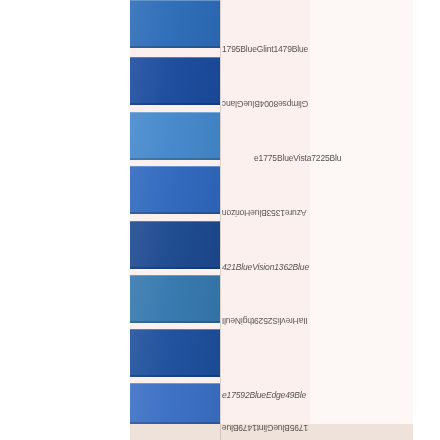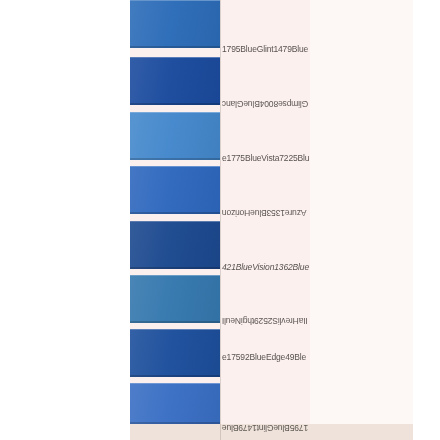--- a/index.html
+++ b/index.html
@@ -130,31 +130,31 @@
   <div class="strip" id="strip">
     <div class="edge-line"></div>
   <div class="swatch" style="top: 0px; height: 48px; background: rgb(44, 108, 184);"></div>
       <div class="swatch-shadow" style="top: 46px;"></div>
       <div class="label" style="top: 44px;">1795BlueGlint1479Blue</div>
       <div class="swatch" style="top: 57px; height: 48px; background: rgb(27, 75, 158);"></div>
       <div class="swatch-shadow" style="top: 103px;"></div>
       <div class="label flip" style="top: 99px;">Glimpse8004BlueGlanc</div>
       <div class="swatch" style="top: 112px; height: 48px; background: rgb(68, 136, 204);"></div>
       <div class="swatch-shadow" style="top: 158px;"></div>
-      <div class="label" style="top: 153px;">e1775BlueVista7225Blu</div>
+      <div class="label" style="top: 153px; padding-left: 32px;">e1775BlueVista7225Blu</div>
       <div class="swatch" style="top: 166px; height: 48px; background: rgb(47, 104, 190);"></div>
       <div class="swatch-shadow" style="top: 212px;"></div>
       <div class="label flip" style="top: 208px;">Azure1353BlueHorizon</div>
       <div class="swatch" style="top: 221px; height: 48px; background: rgb(28, 73, 143);"></div>
       <div class="swatch-shadow" style="top: 267px;"></div>
       <div class="label" style="top: 262px; font-style: italic;">421BlueVision1362Blue</div>
       <div class="swatch" style="top: 275px; height: 48px; background: rgb(53, 120, 174);"></div>
       <div class="swatch-shadow" style="top: 321px;"></div>
       <div class="label flip" style="top: 316px;">IIaHrevliS2529thgiNeulI</div>
       <div class="swatch" style="top: 329px; height: 48px; background: rgb(29, 79, 156);"></div>
       <div class="swatch-shadow" style="top: 375px;"></div>
-      <div class="label" style="top: 352px;">e17592BlueEdge49Ble</div>
+      <div class="label" style="top: 390px; font-style: italic;">e17592BlueEdge49Ble</div>
       <div class="swatch" style="top: 383px; height: 41px; background: rgb(58, 111, 196);"></div>
       <div class="swatch-shadow" style="top: 422px;"></div>
       <div class="label flip" style="top: 423px;">1795BlueGlint1479Blue</div>
     </div>
 
 </div>
 
 </body></html>

